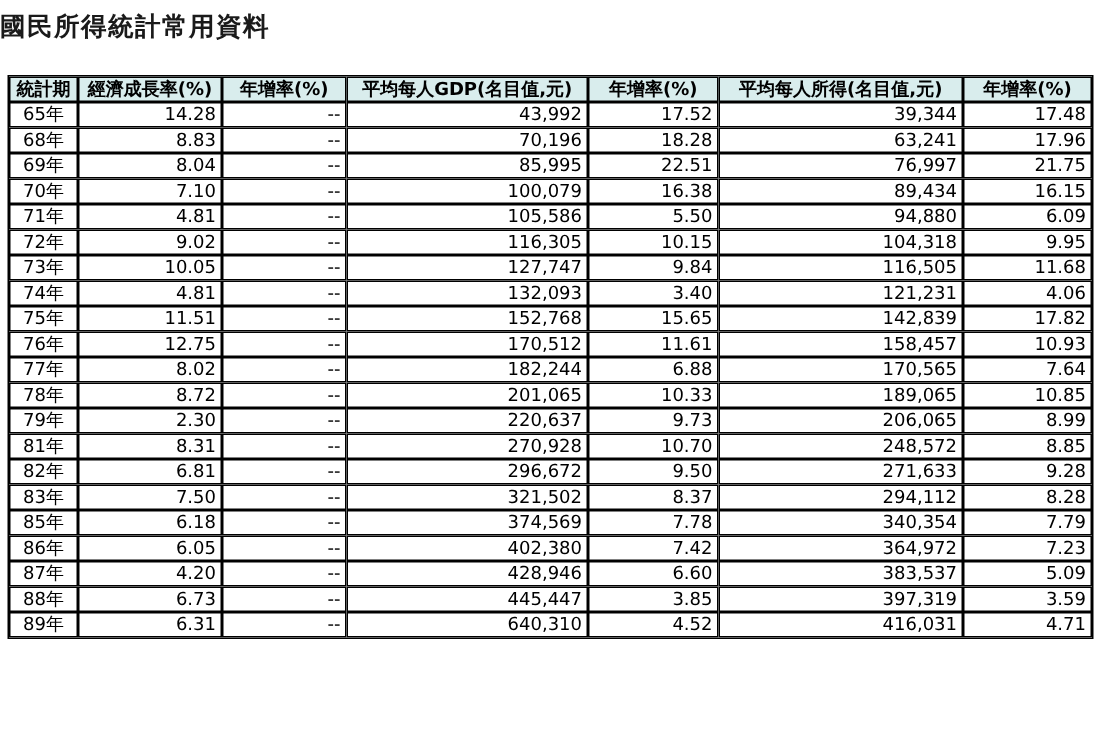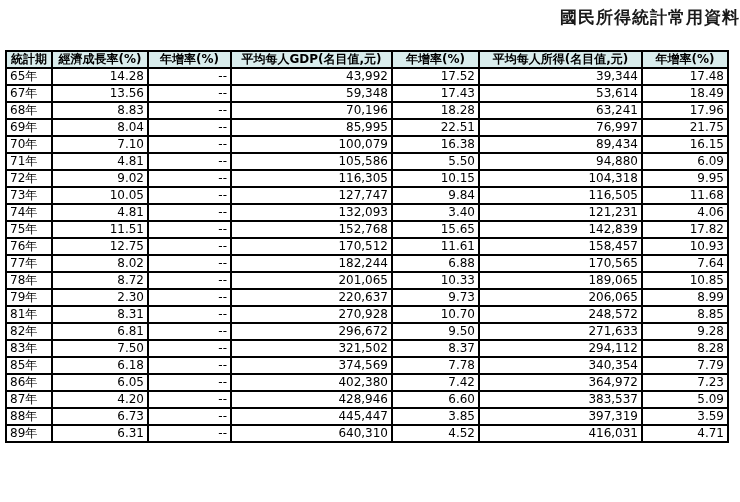--- a/index.html
+++ b/index.html
@@ -10,21 +10,21 @@
     height: 502px;
     overflow: hidden;
     font-family: "DejaVu Sans", "Liberation Sans", sans-serif;
   }
   .page {
     width: 740px;
     height: 502px;
     background: #ffffff;
   }
   .title {
-    text-align: right;
+    text-align: left;
     font-size: 17px;
     font-weight: bold;
     color: #1a1a1a;
     padding-top: 6px;
     margin: 0 0 0 0;
     letter-spacing: 1px;
   }
   table.stats {
     margin: 21px 0 0 5px;
     border-collapse: separate;
@@ -55,21 +55,21 @@
     background: #d9eded;
     font-weight: bold;
     text-align: center;
     font-size: 12px;
   }
   table.stats td {
     background: #ffffff;
     text-align: right;
   }
   table.stats td.rowlabel {
-    text-align: left;
+    text-align: center;
     margin-top: 48px;
   }
 </style>
 </head>
 <body>
 
 <div class="page">
   <h1 class="title">國民所得統計常用資料</h1>
 
   <table class="stats">
@@ -97,29 +97,20 @@
         <tr>
           <td class="rowlabel">65年</td>
           <td>14.28</td>
           <td>--</td>
           <td>43,992</td>
           <td>17.52</td>
           <td>39,344</td>
           <td>17.48</td>
         </tr>
         <tr>
-          <td class="rowlabel">67年</td>
-          <td>13.56</td>
-          <td>--</td>
-          <td>59,348</td>
-          <td>17.43</td>
-          <td>53,614</td>
-          <td>18.49</td>
-        </tr>
-        <tr>
           <td class="rowlabel">68年</td>
           <td>8.83</td>
           <td>--</td>
           <td>70,196</td>
           <td>18.28</td>
           <td>63,241</td>
           <td>17.96</td>
         </tr>
         <tr>
           <td class="rowlabel">69年</td>

